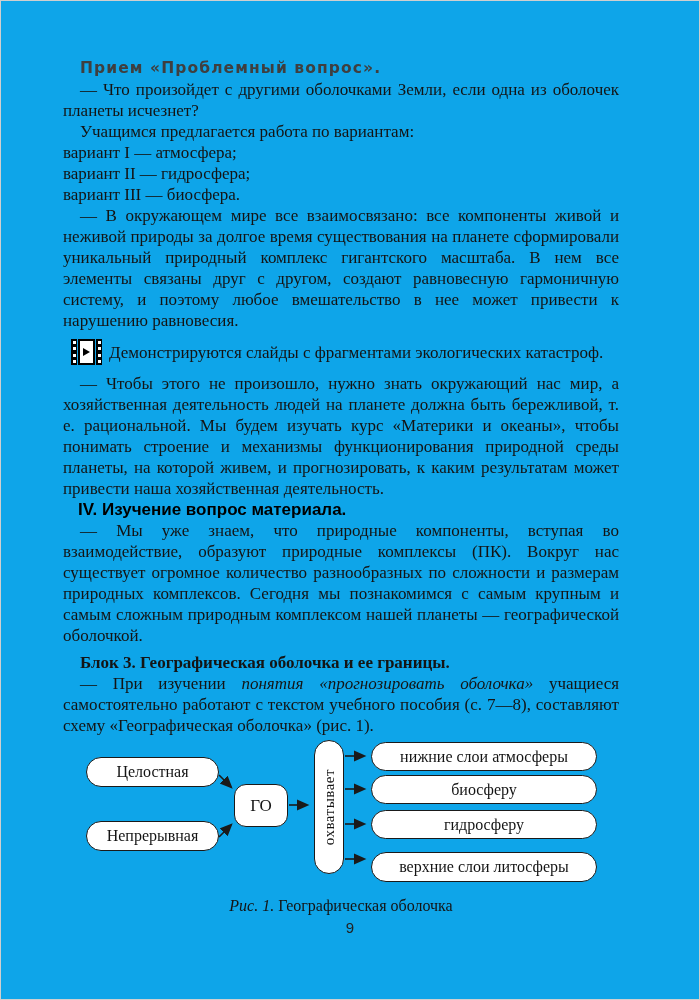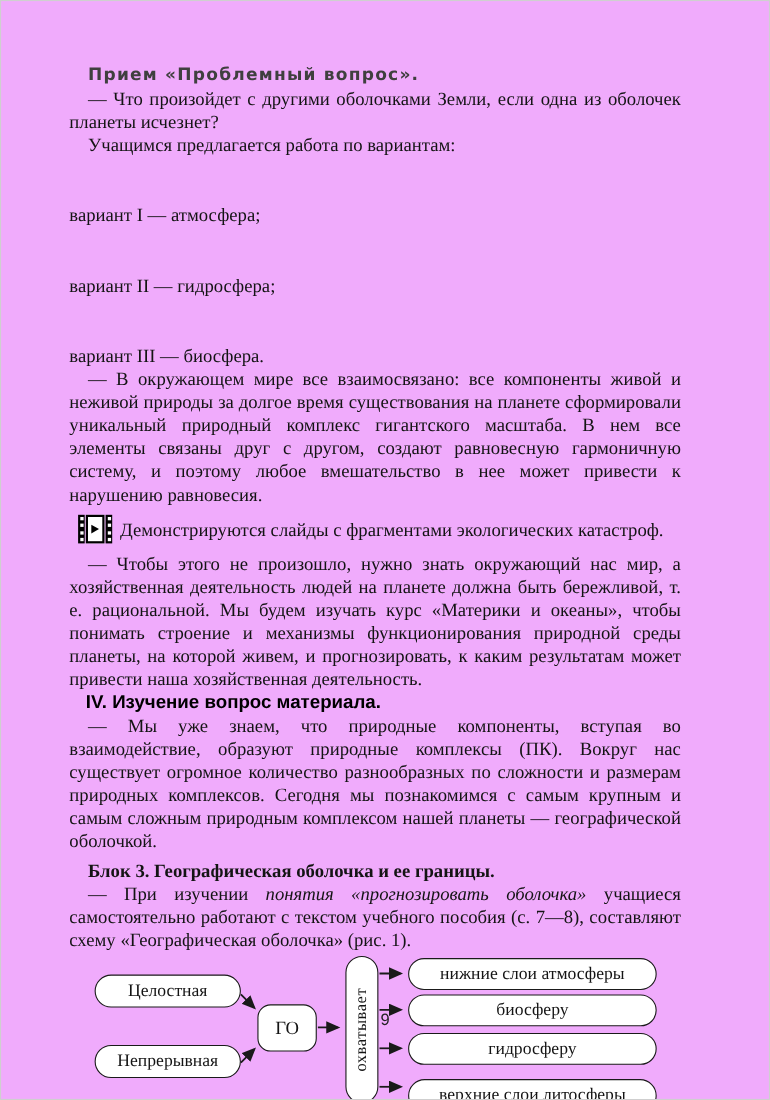--- a/index.html
+++ b/index.html
@@ -1,35 +1,35 @@
 <!DOCTYPE html>
 <html lang="ru"><head>
 <meta charset="utf-8">
 <style>
   html,body { margin:0; padding:0; background:#ffffff; }
   .page {
     position:relative;
     width:700px; height:1000px;
-    background:#f0abfc;
+    background:#0ea5e9;
     border:1px solid #cfcfcf;
     box-sizing:border-box;
     font-family:"Liberation Serif", serif;
     color:#141414;
     overflow:hidden;
   }
   .text-col {
     position:absolute;
     left:62px; top:56px;
     width:556px;
     font-size:17px;
     line-height:21px;
     text-align:justify;
   }
   p { margin:0; text-indent:17px; }
-  .no-indent { text-indent:0;margin-top:43px; }
+  .no-indent { text-indent:0; }
   .h-method {
     font-family:"DejaVu Sans", sans-serif;
     font-size:15.5px;
     font-weight:bold;
     letter-spacing:1.1px;
     color:#3f3f3f;
     text-align:left;
     text-indent:17px;
     line-height:22px;
     margin:0;

